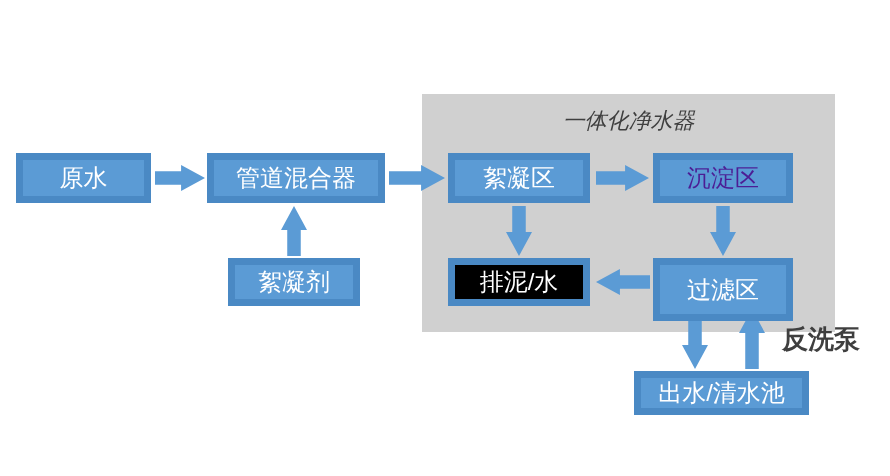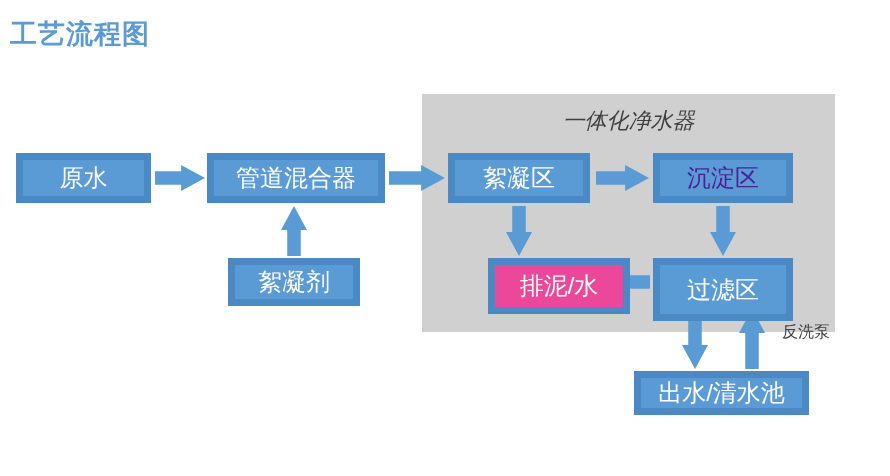--- a/index.html
+++ b/index.html
@@ -46,34 +46,34 @@
     font-size: 24px;
     display: flex;
     align-items: center;
     justify-content: center;
     box-sizing: border-box;
     white-space: nowrap;
   }
   .side-label {
     position: absolute;
     color: #3F3F3F;
-    font-size: 16px;
+    font-size: 26px;
     white-space: nowrap;
+    font-weight: bold;
   }
   .arrow {
     position: absolute;
   }
   .arrow svg { display: block; }
 </style>
 </head>
 <body>
 
 <div id="canvas">
 
-  <div class="title">工艺流程图</div>
 
   <div id="container-box" class="container-box" style="left: 422px; top: 94px; width: 413px; height: 238px; background: rgb(208, 208, 208);"></div>
   <div id="container-label" class="container-label" style="left: 422px; top: 106px; width: 413px; color: rgb(63, 63, 63); font-style: italic;">一体化净水器</div>
 
   <div id="arrow-layer">
       <div class="arrow" style="left: 155px; top: 165px;">
         <svg width="50" height="26" viewBox="0 0 50 26">
           <polygon points="0,6.24 26.08,6.24 26.08,0 50,13 26.08,26 26.08,19.759999999999998 0,19.759999999999998" fill="#5B9BD5"></polygon>
         </svg>
       </div>
@@ -127,21 +127,21 @@
       </div>
       <div class="node" style="left: 228px; top: 258px; width: 132px; height: 48px; background: rgb(91, 155, 213); border-color: rgb(74, 137, 196); color: rgb(255, 255, 255);">
         <span>絮凝剂</span>
       </div>
       <div class="node" style="left: 448px; top: 153px; width: 142px; height: 50px; background: rgb(91, 155, 213); border-color: rgb(74, 137, 196); color: rgb(255, 255, 255);">
         <span>絮凝区</span>
       </div>
       <div class="node" style="left: 653px; top: 153px; width: 140px; height: 50px; background: rgb(91, 155, 213); border-color: rgb(74, 137, 196); color: #4c1d95;">
         <span>沉淀区</span>
       </div>
-      <div class="node" style="left: 448px; top: 258px; width: 142px; height: 56px; background: #ec4899; border-color: rgb(74, 137, 196); color: rgb(255, 255, 255); margin-left: 40px;">
+      <div class="node" style="left: 448px; top: 258px; width: 142px; height: 48px; background: #000000; border-color: rgb(74, 137, 196); color: rgb(255, 255, 255);">
         <span>排泥/水</span>
       </div>
       <div class="node" style="left: 653px; top: 258px; width: 140px; height: 63px; background: rgb(91, 155, 213); border-color: rgb(74, 137, 196); color: rgb(255, 255, 255);">
         <span>过滤区</span>
       </div>
       <div class="node" style="left: 634px; top: 371px; width: 175px; height: 44px; background: rgb(91, 155, 213); border-color: rgb(74, 137, 196); color: rgb(255, 255, 255);">
         <span>出水/清水池</span>
       </div>
     </div>
   <div id="label-layer">

